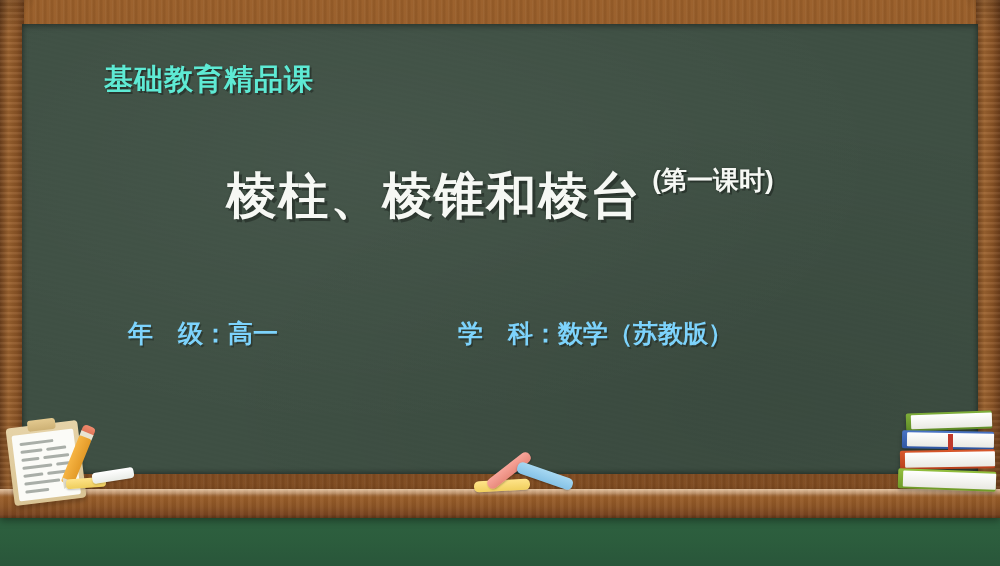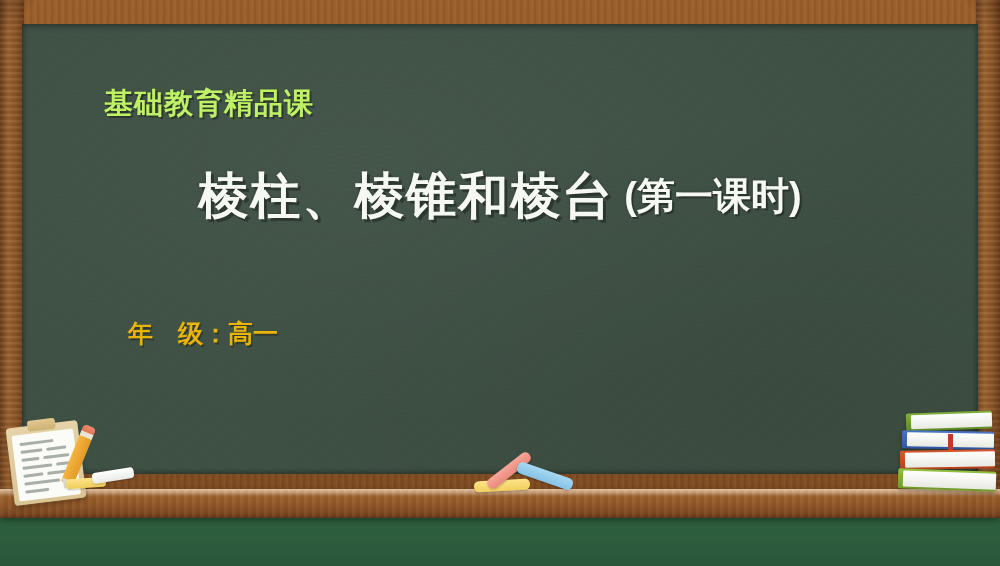--- a/index.html
+++ b/index.html
@@ -110,61 +110,61 @@
     position: absolute;
     left: 0; right: 0; top: 0;
     height: 6px;
     background: linear-gradient(180deg, rgba(255,236,210,0.55), rgba(255,236,210,0));
   }
 
   
   .kicker {
     position: absolute;
     left: 104px;
-    top: 84px;
+    top: 60px;
     font-size: 29px;
     font-weight: bold;
-    color: #bef264;
+    color: #5eead4;
     letter-spacing: 1px;
     text-shadow: 2px 2px 0 rgba(0,0,0,0.30), 0 0 2px rgba(0,0,0,0.25);
     white-space: nowrap;
   }
   .title-row {
     position: absolute;
     left: 0; right: 0;
     top: 163px;
     display: flex;
-    align-items: center;
+    align-items: flex-start;
     justify-content: center;
     white-space: nowrap;
   }
   .title-main {
     font-size: 50px;
     font-weight: bold;
     color: #f6f8f4;
     letter-spacing: 2px;
     text-shadow: 3px 3px 0 rgba(0,0,0,0.30), 0 0 3px rgba(0,0,0,0.25);
   }
   .title-sub {
-    font-size: 38px;
+    font-size: 26px;
     font-weight: bold;
     color: #f6f8f4;
     margin-left: 10px;
     letter-spacing: 0px;
     text-shadow: 2px 2px 0 rgba(0,0,0,0.30), 0 0 3px rgba(0,0,0,0.25);
   }
 
   .meta {
     position: absolute;
     left: 128px;
     top: 312px;
     width: 760px;
     font-family: "Liberation Serif", "DejaVu Serif", serif;
     font-weight: bold;
-    color: #eab308;
+    color: #7dd3fc;
     font-size: 25px;
     line-height: 44px;
     text-shadow: 1.5px 1.5px 0 rgba(0,0,0,0.28);
   }
   .meta-row { display: flex; }
   .meta-col-l { width: 330px; white-space: nowrap; }
   .meta-col-r { white-space: nowrap; }
 
   
   .chalk-group { position: absolute; left: 470px; top: 462px; width: 110px; height: 34px; }
@@ -314,20 +314,21 @@
   <div class="kicker">基础教育精品课</div>
 
   <div class="title-row">
     <span class="title-main">棱柱、棱锥和棱台</span>
     <span class="title-sub">(第一课时)</span>
   </div>
 
   <div class="meta">
     <div class="meta-row">
       <div class="meta-col-l">年　级：高一</div>
+      <div class="meta-col-r">学　科：数学（苏教版）</div>
     </div>
     <div class="meta-row">
     </div>
   </div>
 
   <div class="ledge">
     <div class="ledge-top-hl"></div>
   </div>
 
   <div class="chalk-group">

